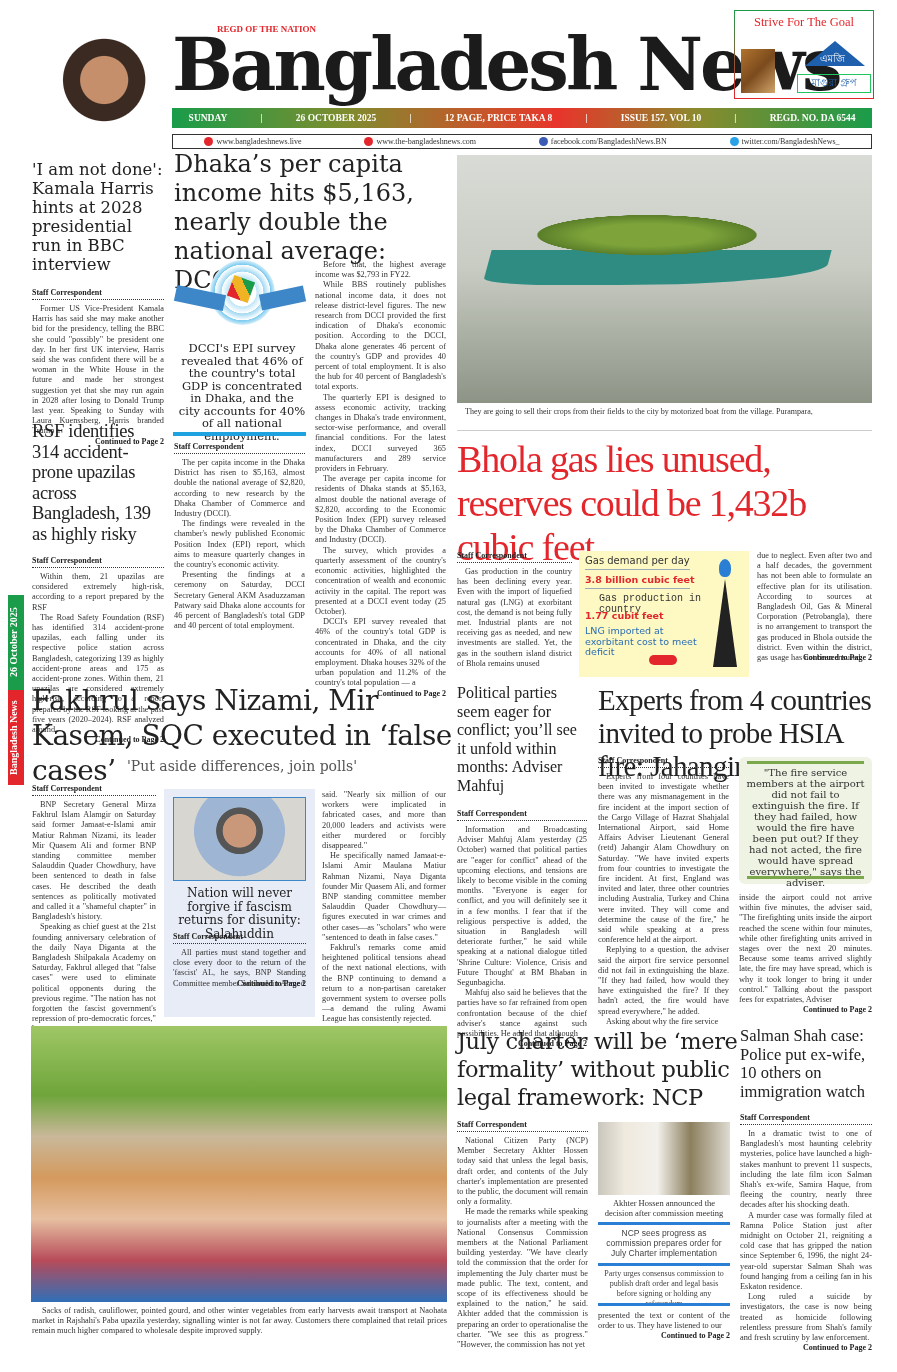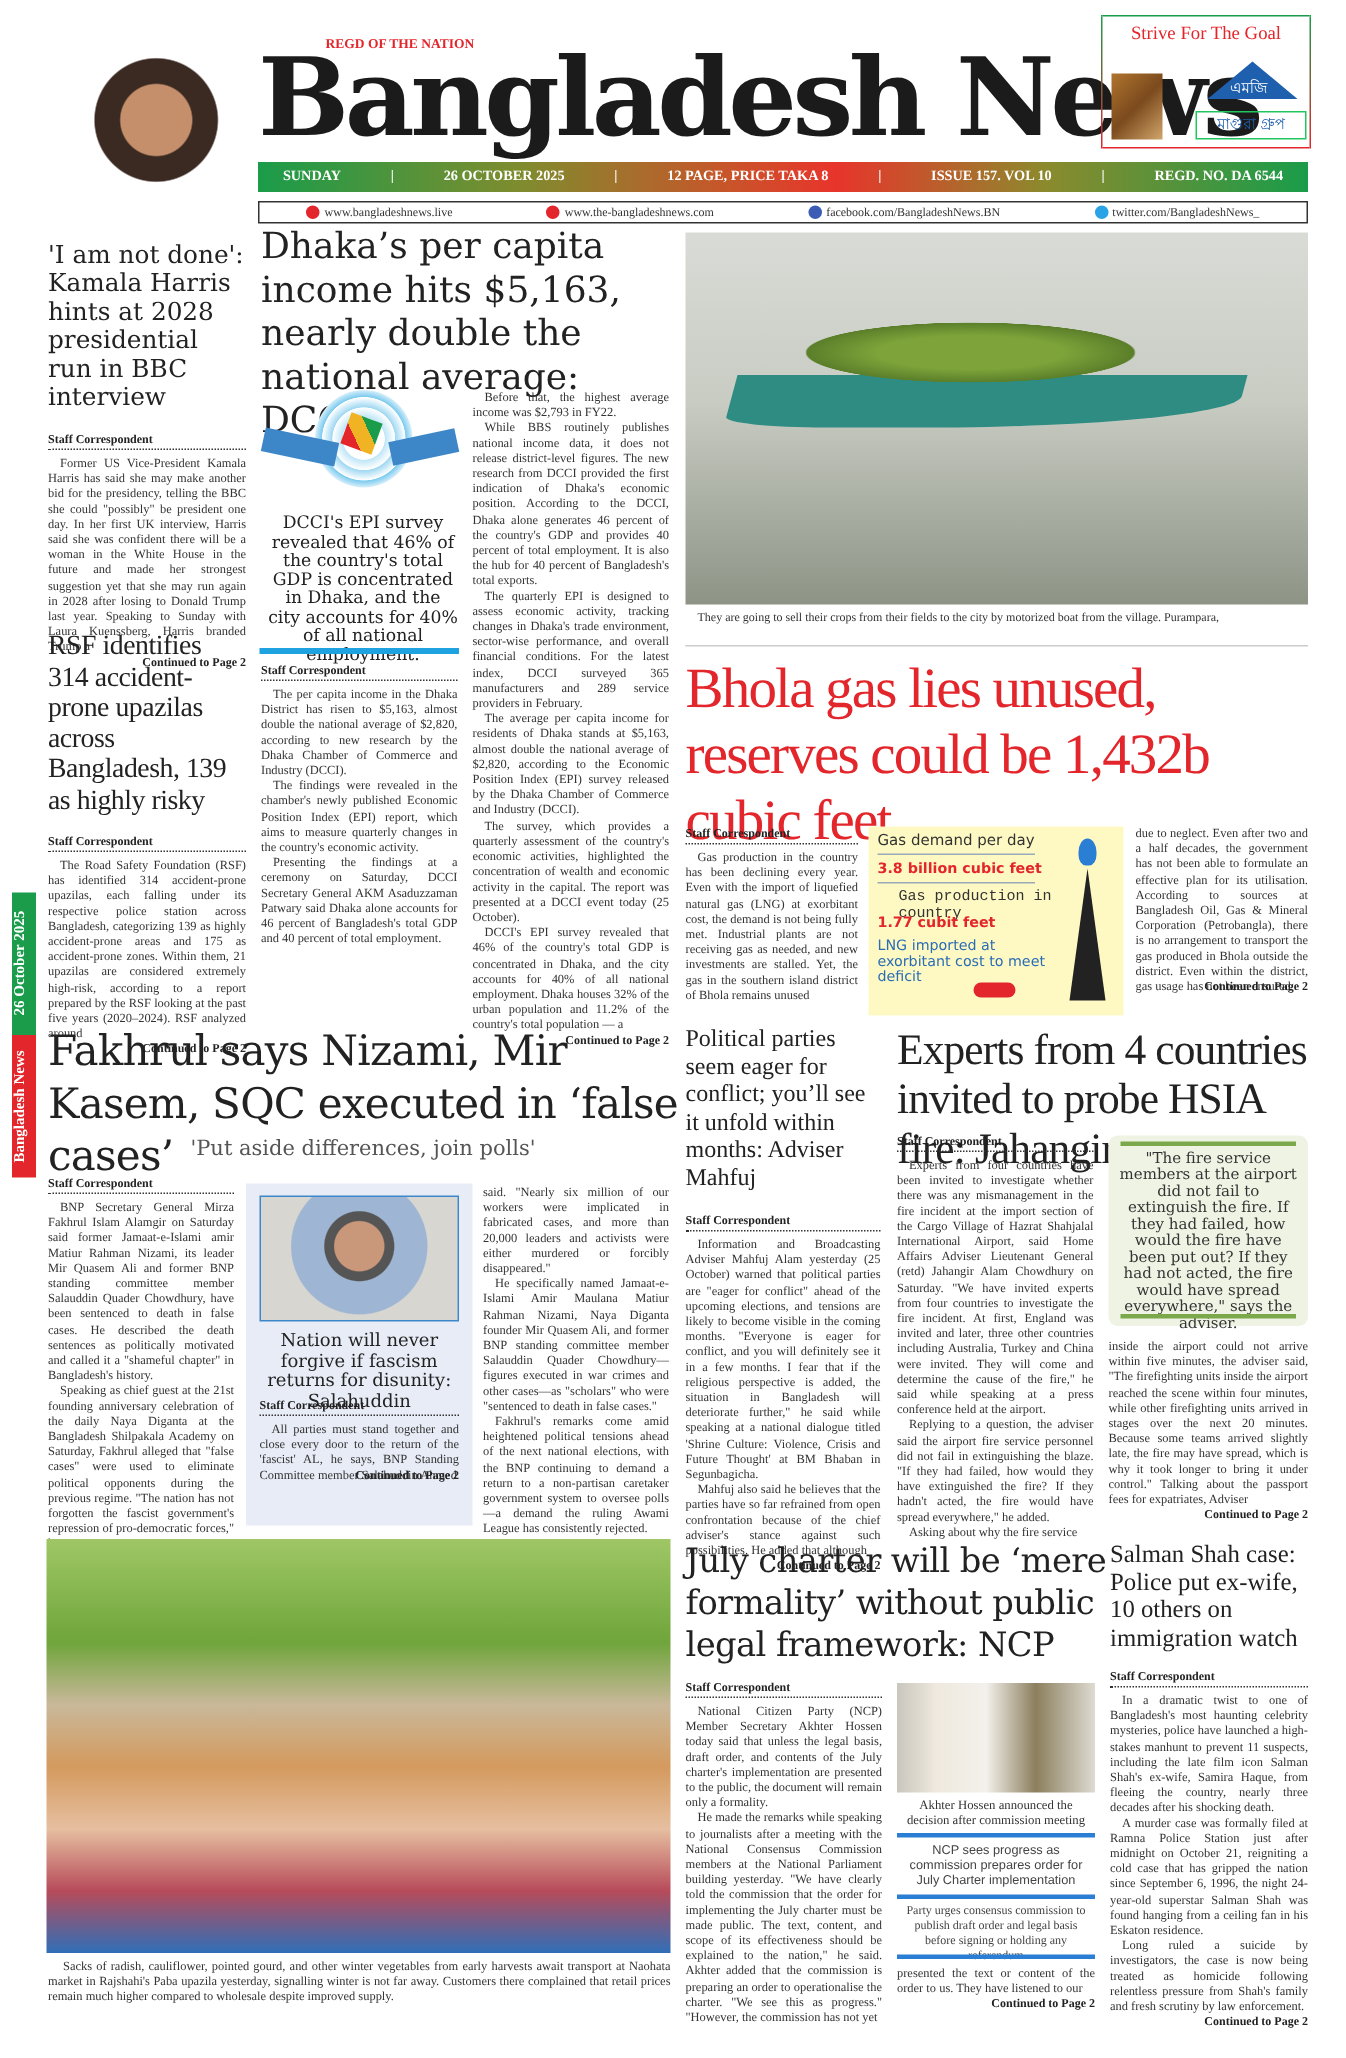--- a/index.html
+++ b/index.html
@@ -58,20 +58,21 @@
 <div class="abs" style="left:32px;top:160px;width:132px">
   <div class="hd" style="font-size:16.5px;line-height:19px;margin-bottom:14px">'I am not done': Kamala Harris hints at 2028 presidential run in BBC interview</div>
   <div class="byline">Staff Correspondent</div>
   <p class="body">Former US Vice-President Kamala Harris has said she may make another bid for the presidency, telling the BBC she could "possibly" be president one day. In her first UK interview, Harris said she was confident there will be a woman in the White House in the future and made her strongest suggestion yet that she may run again in 2028 after losing to Donald Trump last year. Speaking to Sunday with Laura Kuenssberg, Harris branded Trump a</p>
   <div class="cont">Continued to Page 2</div>
 </div>
 
 <div class="abs" style="left:32px;top:421px;width:132px">
   <div class="hdc" style="font-size:18.5px;line-height:20.5px;margin-bottom:12px;letter-spacing:-0.3px">RSF identifies 314 accident-prone upazilas across Bangladesh, 139 as highly risky</div>
   <div class="byline">Staff Correspondent</div>
+  <p class="body">Within them, 21 upazilas are considered extremely high-risk, according to a report prepared by the RSF</p>
   <p class="body">The Road Safety Foundation (RSF) has identified 314 accident-prone upazilas, each falling under its respective police station across Bangladesh, categorizing 139 as highly accident-prone areas and 175 as accident-prone zones. Within them, 21 upazilas are considered extremely high-risk, according to a report prepared by the RSF looking at the past five years (2020–2024). RSF analyzed around</p>
   <div class="cont">Continued to Page 2</div>
 </div>
 
 <div class="abs hd" style="left:174px;top:150px;width:280px;font-size:24px;line-height:29px">Dhaka’s per capita income hits $5,163, nearly double the national average: DCCI</div>
 <div class="abs" style="left:175px;top:260px;width:130px;height:68px;">
   <div style="position:absolute;left:35px;top:0;width:65px;height:65px;border-radius:50%;background:radial-gradient(circle,#fff 30%,#bfe6f7 31%,#fff 45%,#9fd8f2 46%,#fff 60%,#7ccbef 61%,#fff 75%)"></div>
   <div style="position:absolute;left:0;top:30px;width:50px;height:16px;background:#3d87c9;transform:rotate(12deg)"></div>
   <div style="position:absolute;left:85px;top:30px;width:45px;height:16px;background:#3d87c9;transform:rotate(-12deg)"></div>
   <div style="position:absolute;left:55px;top:18px;width:22px;height:22px;background:linear-gradient(45deg,#e3262b 33%,#f0b324 33% 66%,#1a9c4a 66%);transform:rotate(20deg)"></div>

